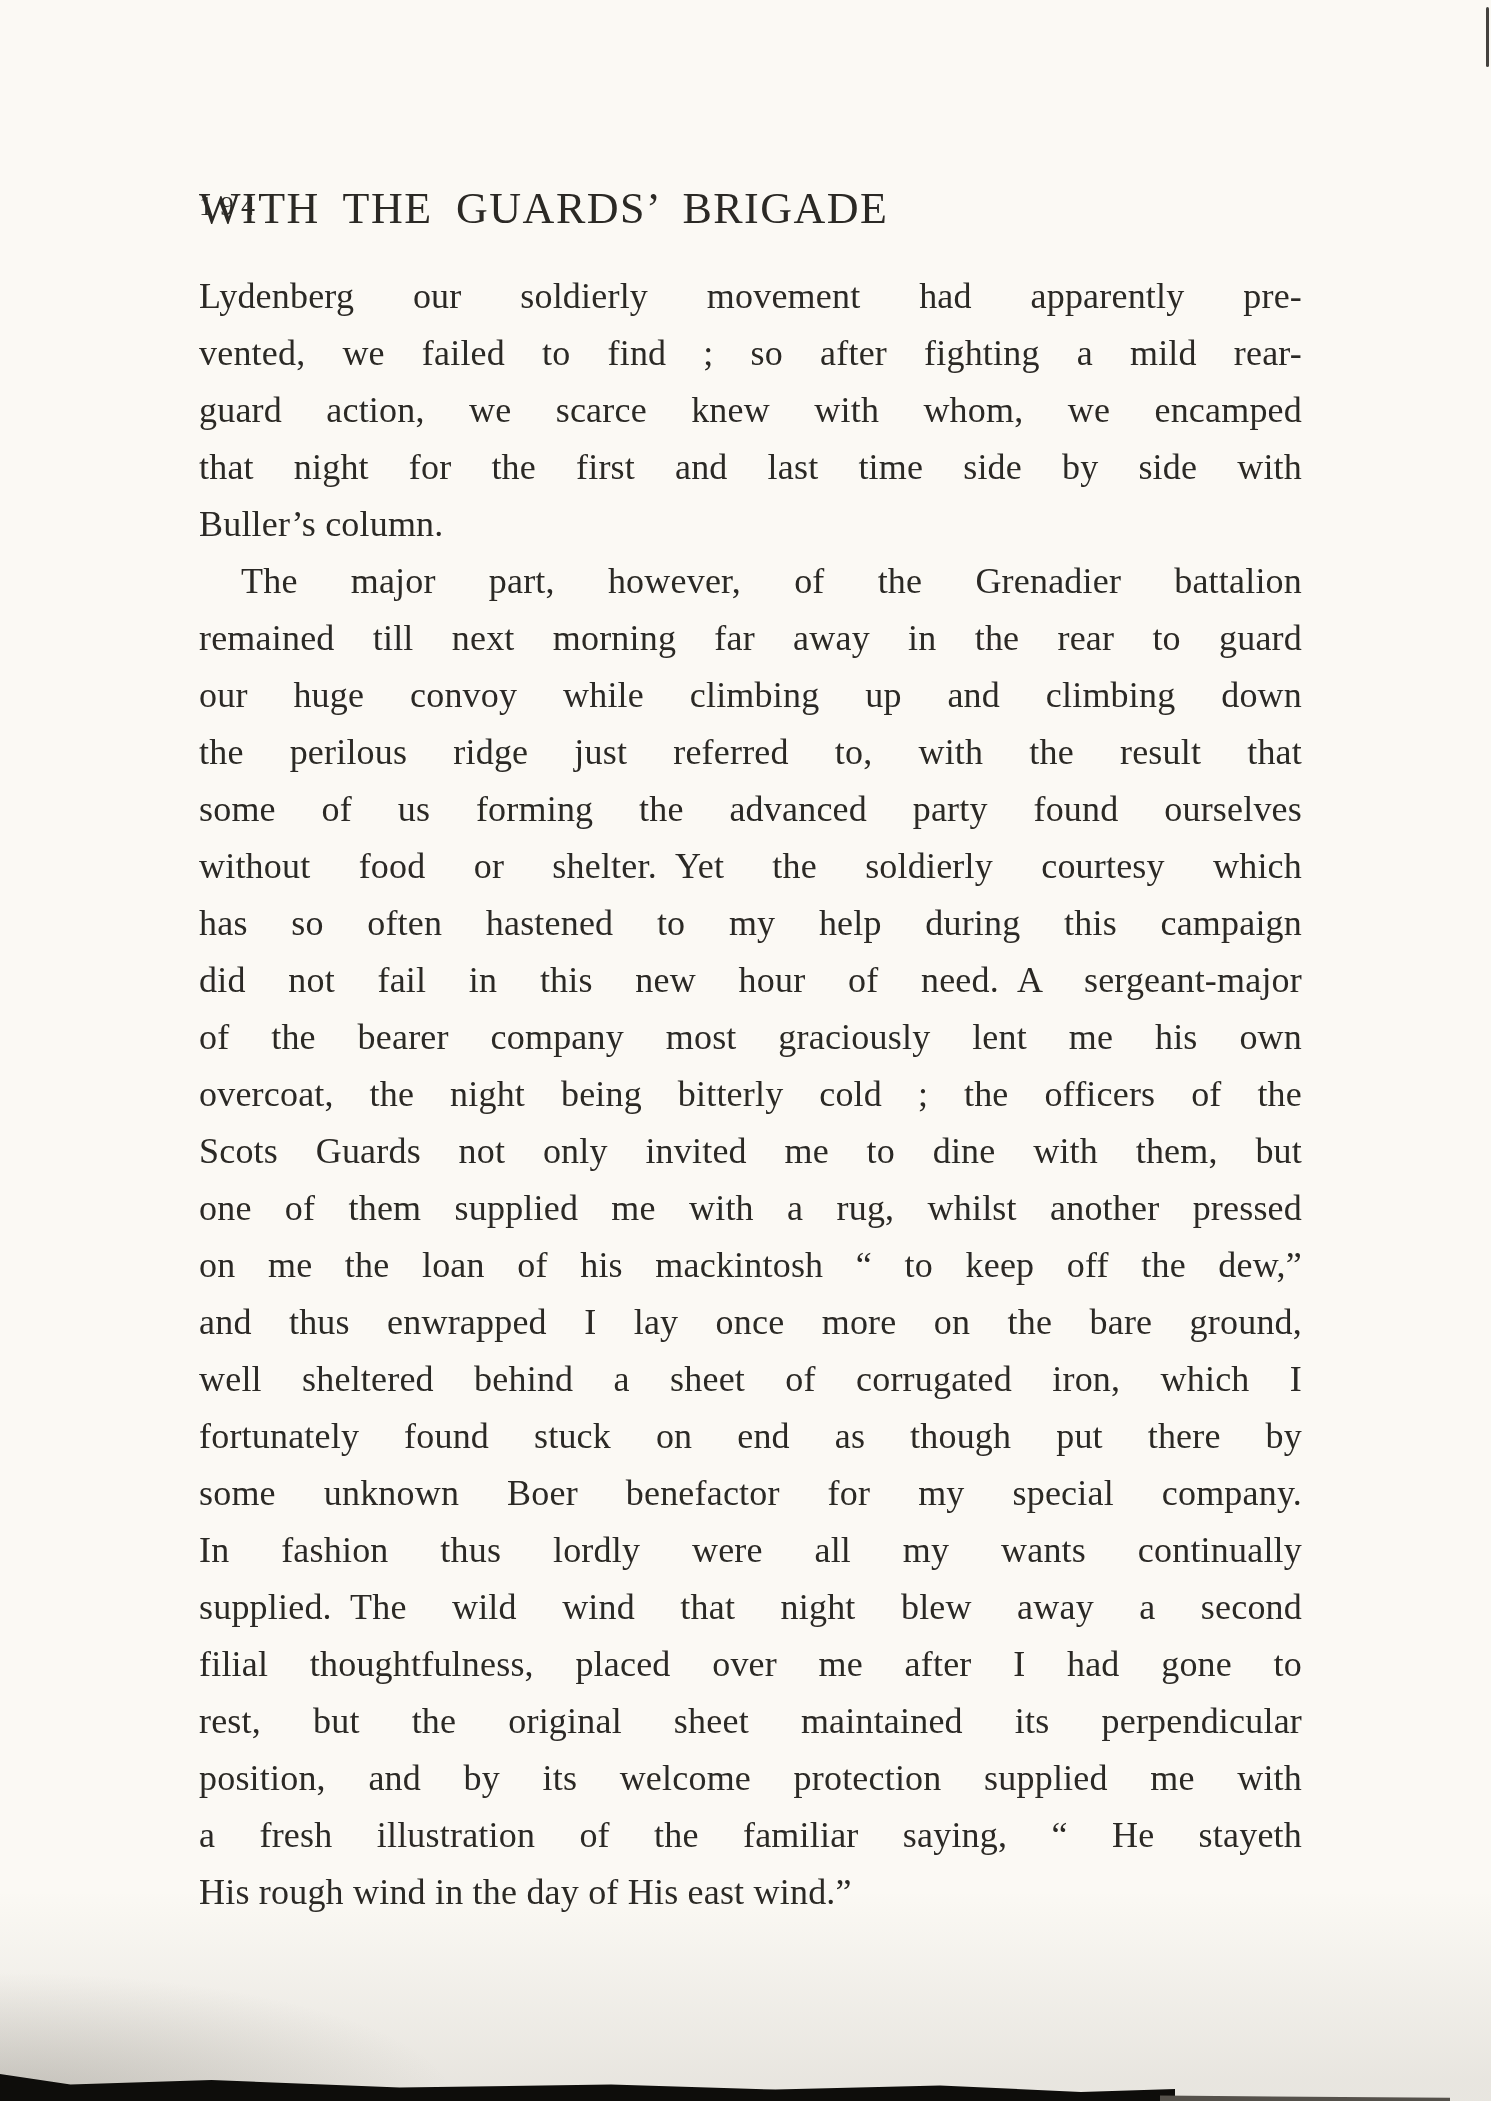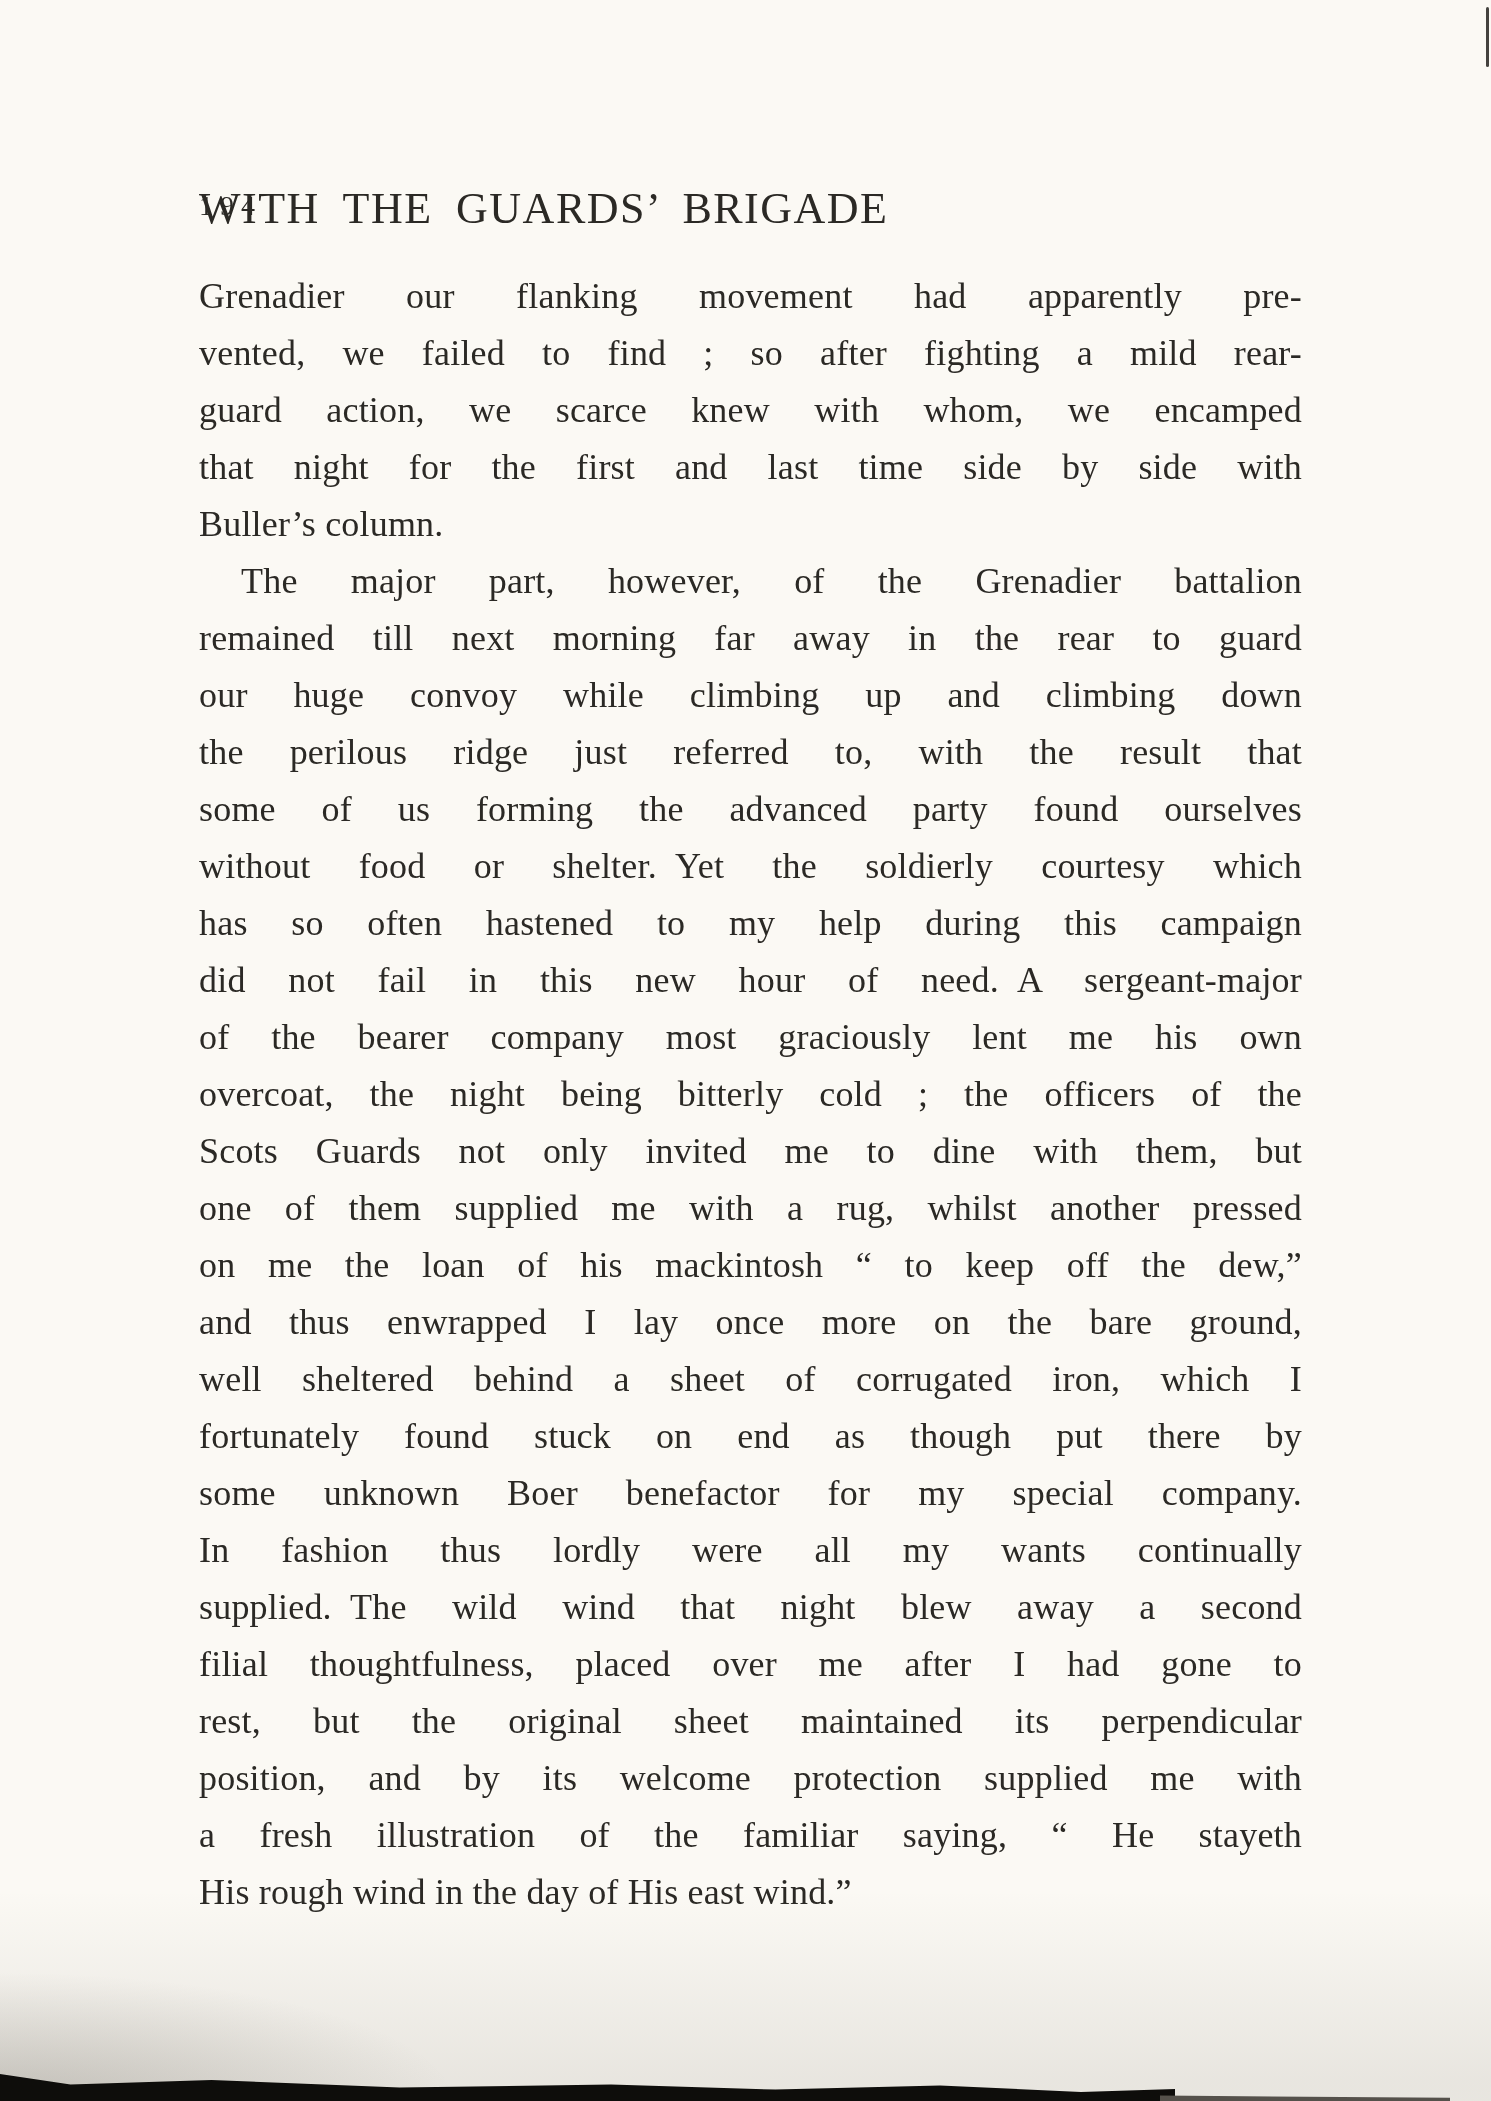--- a/index.html
+++ b/index.html
@@ -71,21 +71,21 @@
 
   <div class="scan-line-top-right"></div>
 
   <header class="page-header">
     <span class="page-number">194</span>
     <span class="running-title">WITH THE GUARDS’ BRIGADE</span>
   </header>
 
   <main class="body-text">
       <div class="paragraph">
-        <div class="line first-line">Grenadier our flanking movement had apparently pre-</div>
+        <div class="line first-line">Lydenberg our soldierly movement had apparently pre-</div>
         <div class="line">vented, we failed to find ; so after fighting a mild rear-</div>
         <div class="line">guard action, we scarce knew with whom, we encamped</div>
         <div class="line">that night for the first and last time side by side with</div>
         <div class="line last-line">Buller’s column.</div>
       </div>
       <div class="paragraph indented">
         <div class="line first-line">The major part, however, of the Grenadier battalion</div>
         <div class="line">remained till next morning far away in the rear to guard</div>
         <div class="line">our huge convoy while climbing up and climbing down</div>
         <div class="line">the perilous ridge just referred to, with the result that</div>

